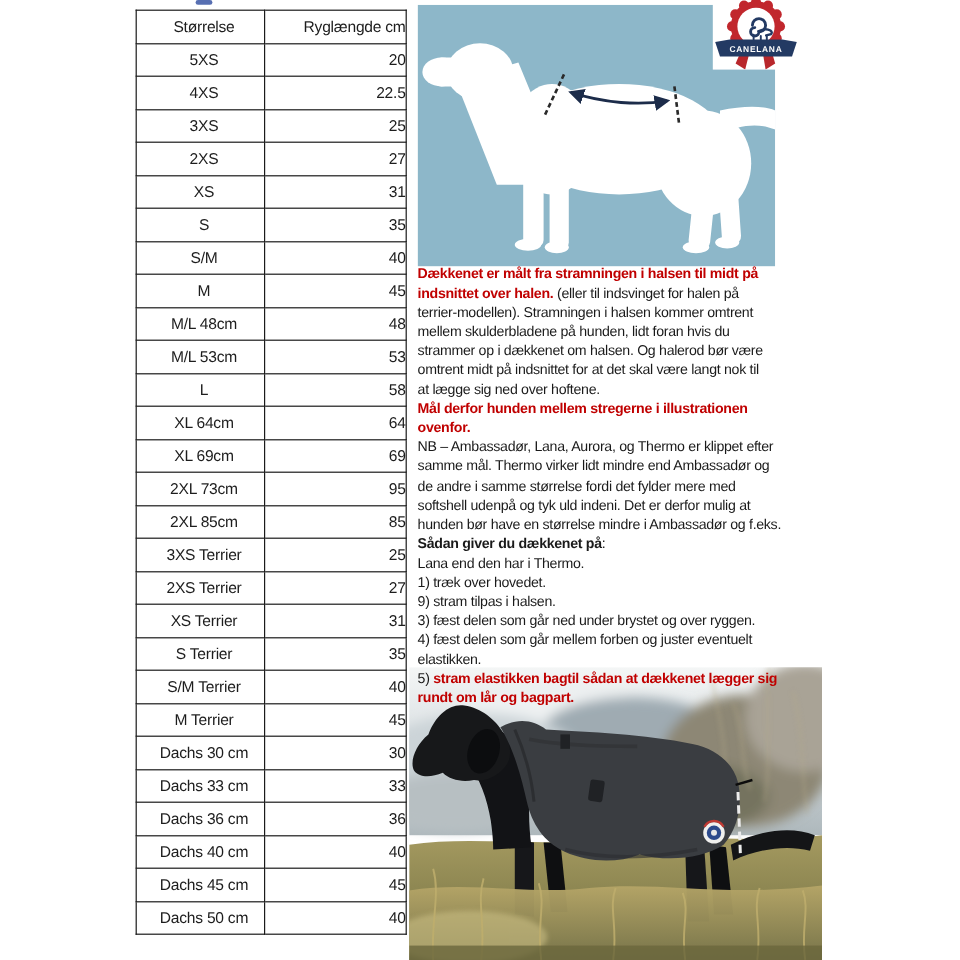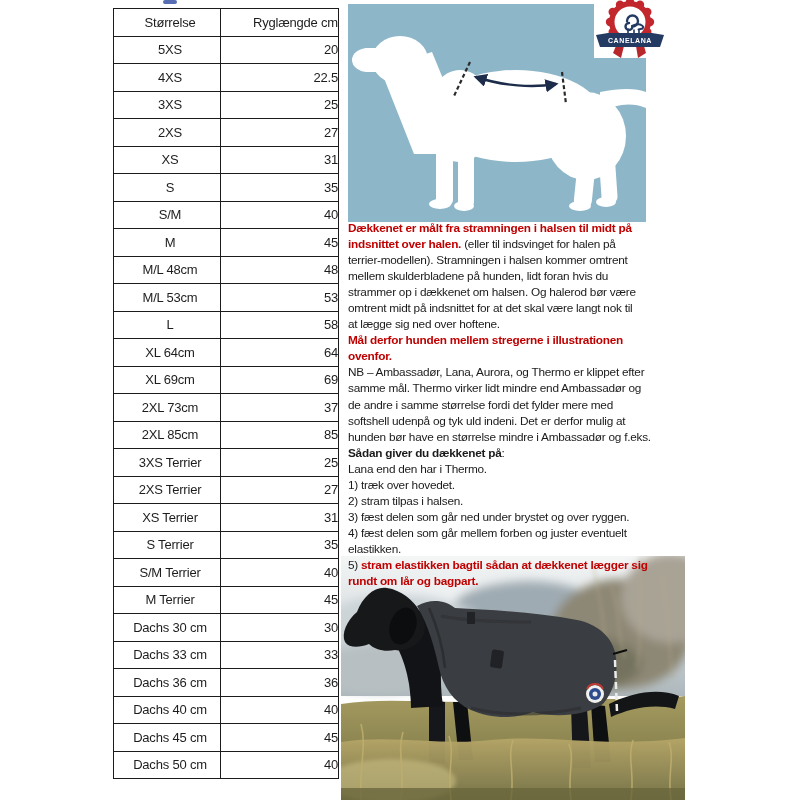--- a/index.html
+++ b/index.html
@@ -97,21 +97,21 @@
         <tr>
           <td class="c-size">XL 64cm</td>
           <td class="c-len">64</td>
         </tr>
         <tr>
           <td class="c-size">XL 69cm</td>
           <td class="c-len">69</td>
         </tr>
         <tr>
           <td class="c-size">2XL 73cm</td>
-          <td class="c-len">37</td>
+          <td class="c-len">95</td>
         </tr>
         <tr>
           <td class="c-size">2XL 85cm</td>
           <td class="c-len">85</td>
         </tr>
         <tr>
           <td class="c-size">3XS Terrier</td>
           <td class="c-len">25</td>
         </tr>
         <tr>
@@ -238,21 +238,21 @@
     <div class="line"><span class="seg-rb">Mål derfor hunden mellem stregerne i illustrationen</span></div>
     <div class="line"><span class="seg-rb">ovenfor.</span></div>
     <div class="line"><span class="seg-b">NB – Ambassadør, Lana, Aurora, og Thermo er klippet efter</span></div>
     <div class="line"><span class="seg-b">samme mål. Thermo virker lidt mindre end Ambassadør og</span></div>
     <div class="line"><span class="seg-b">de andre i samme størrelse fordi det fylder mere med</span></div>
     <div class="line"><span class="seg-b">softshell udenpå og tyk uld indeni. Det er derfor mulig at</span></div>
     <div class="line"><span class="seg-b">hunden bør have en størrelse mindre i Ambassadør og f.eks.</span></div>
     <div class="line"><span class="seg-bb">Sådan giver du dækkenet på</span><span class="seg-b">:</span></div>
     <div class="line"><span class="seg-b">Lana end den har i Thermo.</span></div>
     <div class="line"><span class="seg-b">1) træk over hovedet.</span></div>
-    <div class="line"><span class="seg-b">2) stram tilpas i halsen.</span></div>
+    <div class="line"><span class="seg-b">9) stram tilpas i halsen.</span></div>
     <div class="line"><span class="seg-b">3) fæst delen som går ned under brystet og over ryggen.</span></div>
     <div class="line"><span class="seg-b">4) fæst delen som går mellem forben og juster eventuelt</span></div>
     <div class="line"><span class="seg-b">elastikken.</span></div>
     <div class="line"><span class="seg-b">5) </span><span class="seg-rb">stram elastikken bagtil sådan at dækkenet lægger sig</span></div>
     <div class="line"><span class="seg-rb">rundt om lår og bagpart.</span></div>
   </div>
 
 <div class="photo">
   <svg width="344" height="244" viewBox="0 0 344 244">
     <defs>

